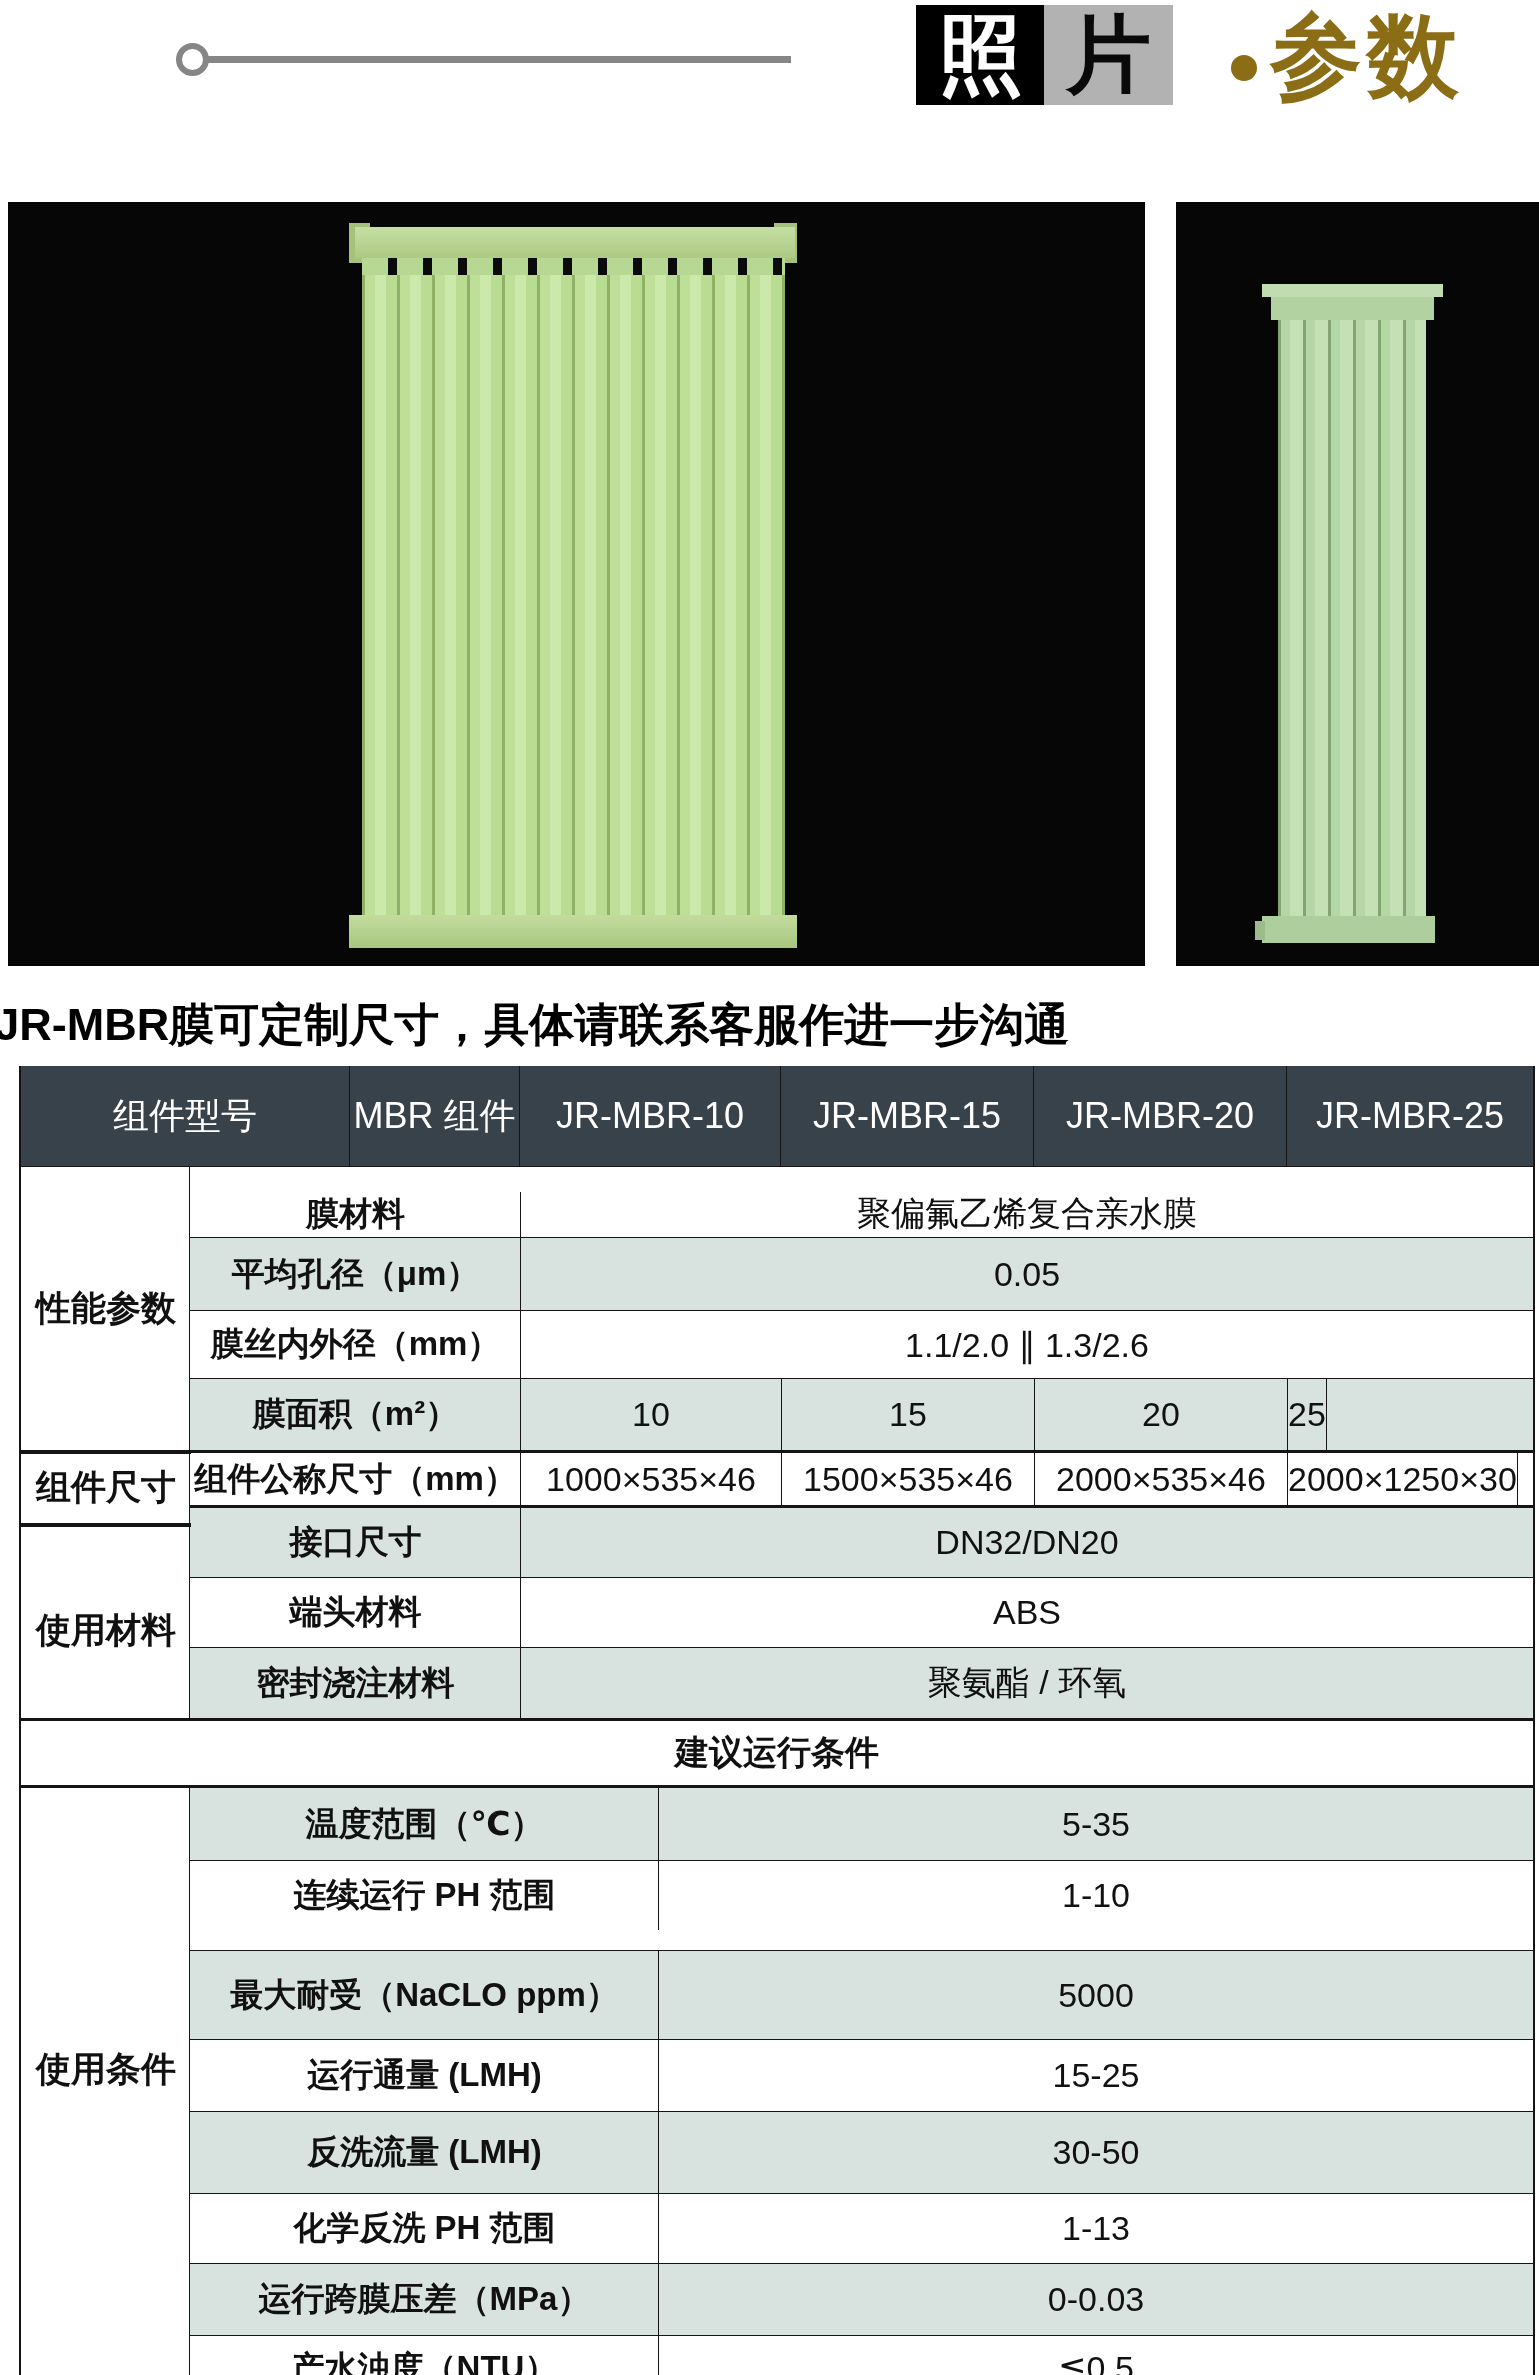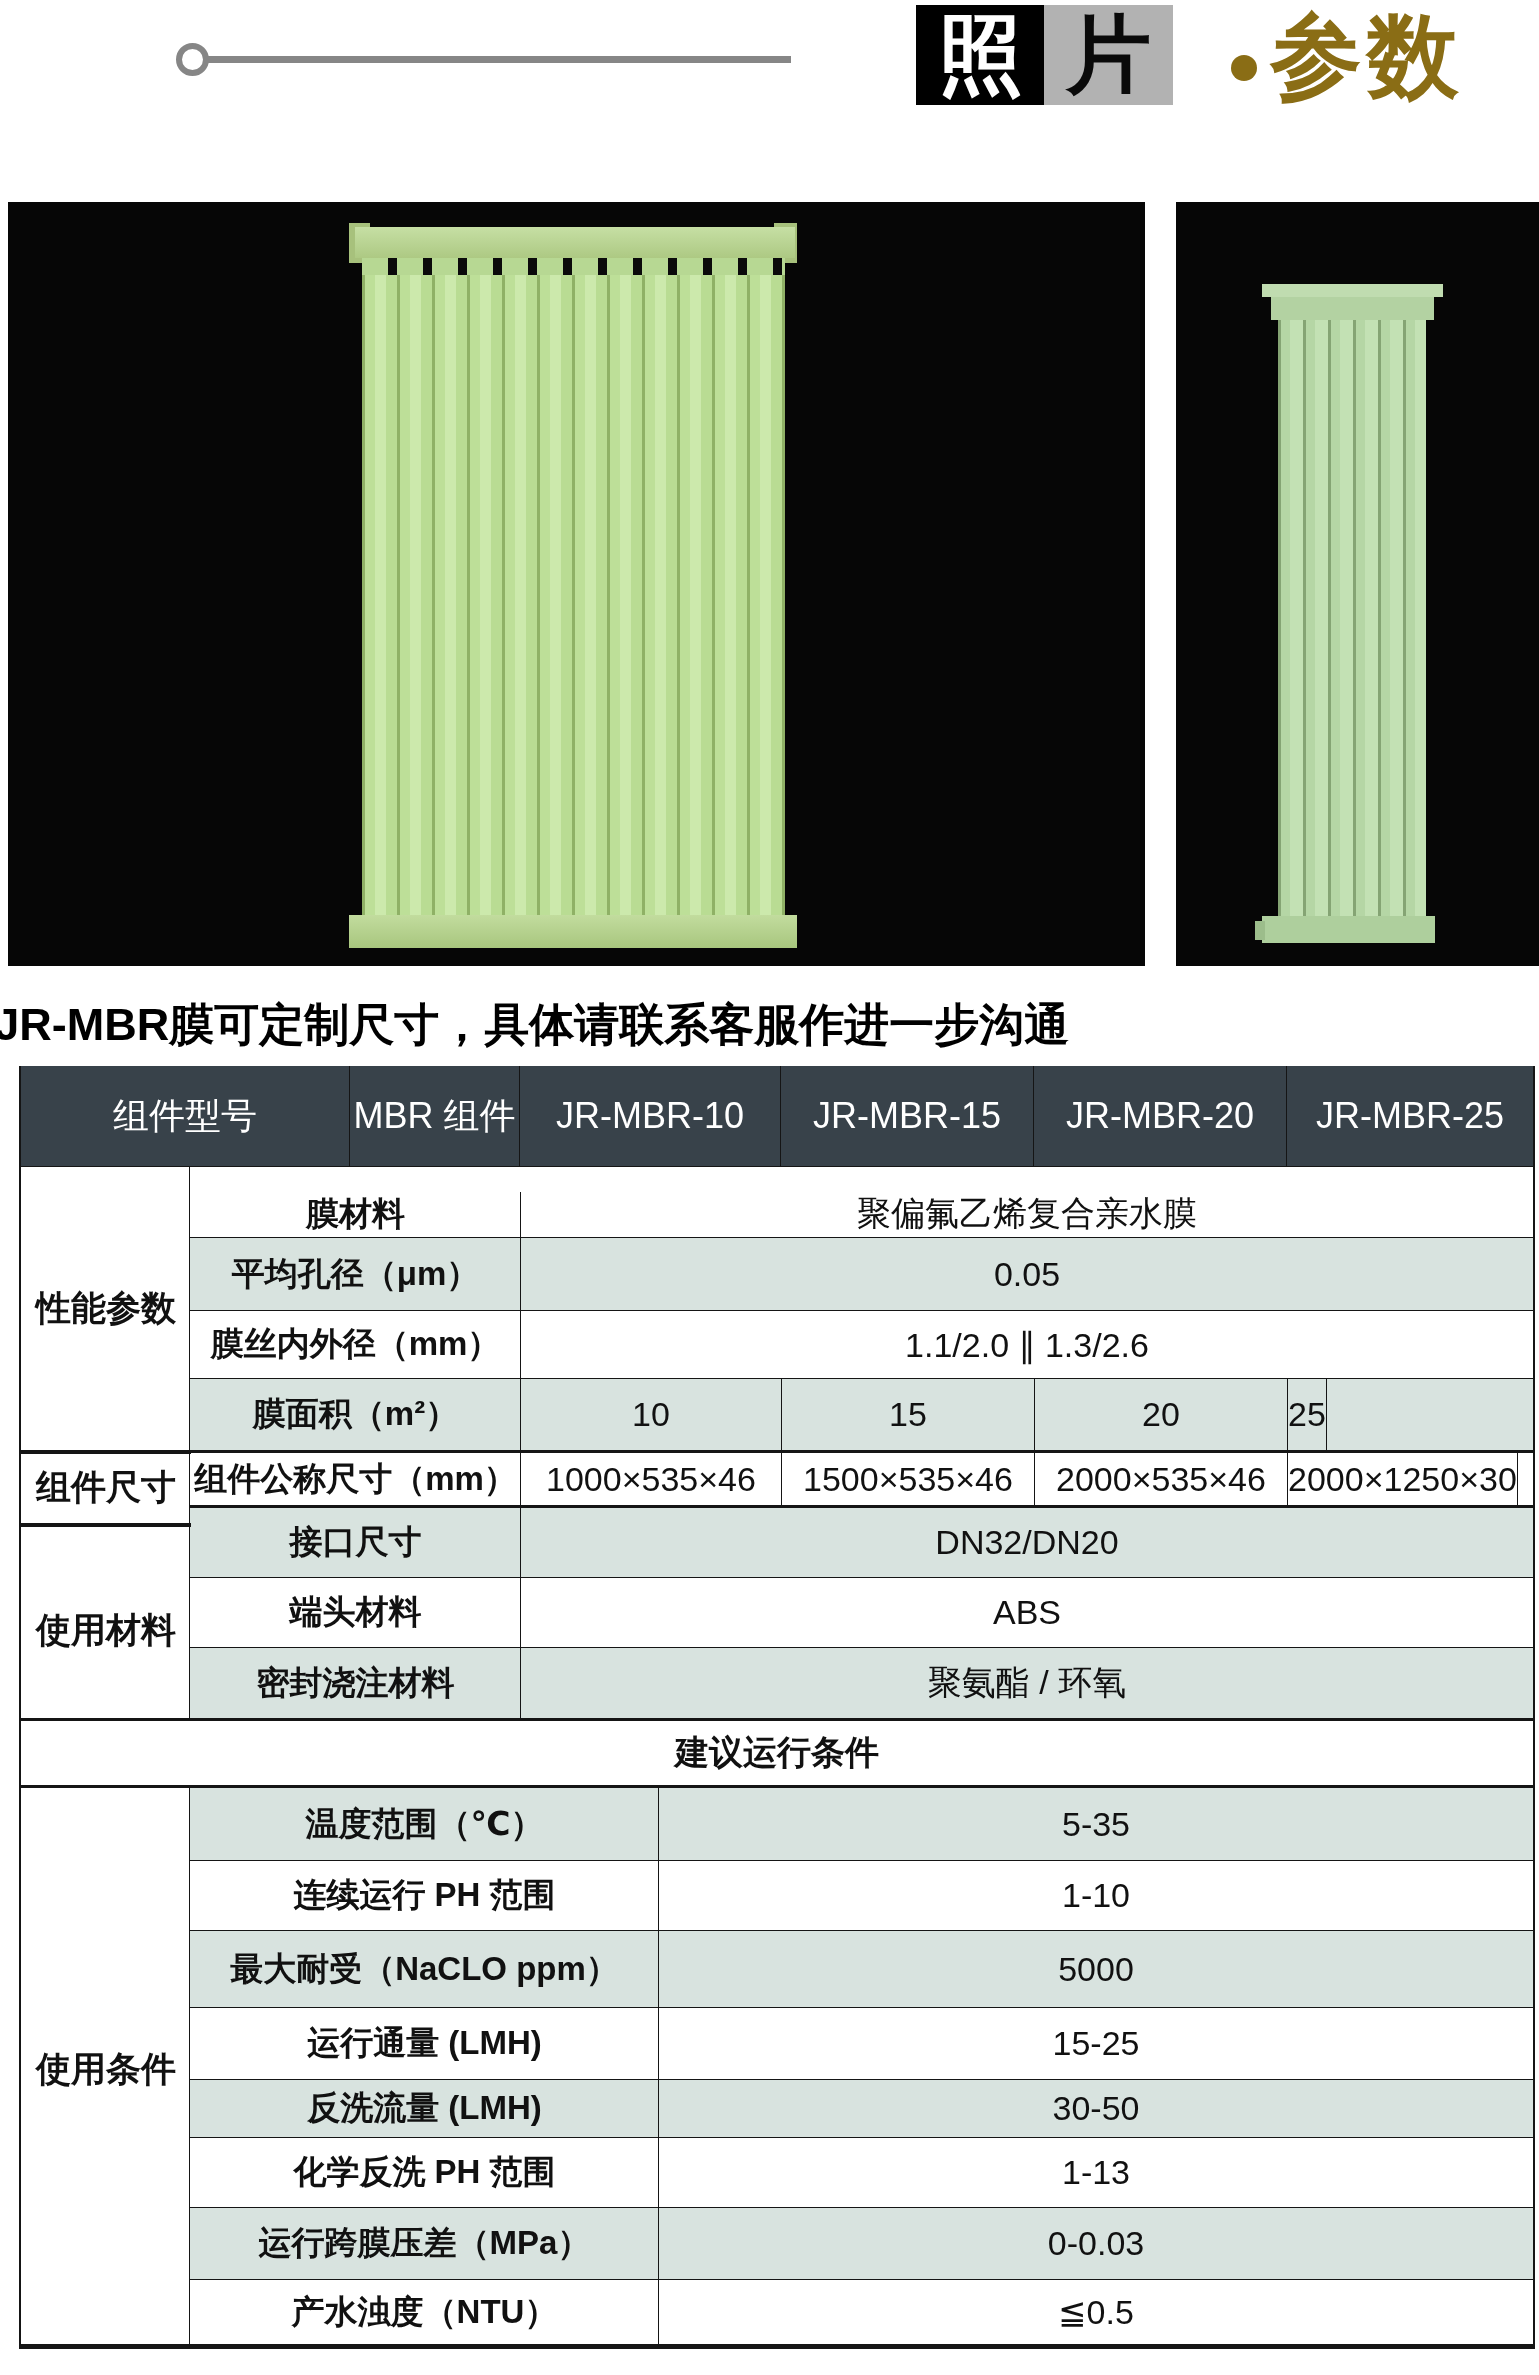--- a/index.html
+++ b/index.html
@@ -184,31 +184,31 @@
       <div class="trow green first" style="height:72px;">
         <div class="spacer"></div>
         <div class="lbl">温度范围（℃）</div>
         <div class="val">5-35</div>
       </div>
       <div class="trow" style="height:70px;">
         <div class="spacer"></div>
         <div class="lbl">连续运行 PH 范围</div>
         <div class="val">1-10</div>
       </div>
-      <div class="trow green" style="height:77px;">
+      <div class="trow green" style="height:89px;margin-top:20px;">
         <div class="spacer"></div>
         <div class="lbl">最大耐受（NaCLO ppm）</div>
         <div class="val">5000</div>
       </div>
       <div class="trow" style="height:72px;">
         <div class="spacer"></div>
         <div class="lbl">运行通量 (LMH)</div>
         <div class="val">15-25</div>
       </div>
-      <div class="trow green" style="height:58px;">
+      <div class="trow green" style="height:82px;">
         <div class="spacer"></div>
         <div class="lbl">反洗流量 (LMH)</div>
         <div class="val">30-50</div>
       </div>
       <div class="trow" style="height:70px;">
         <div class="spacer"></div>
         <div class="lbl">化学反洗 PH 范围</div>
         <div class="val">1-13</div>
       </div>
       <div class="trow green" style="height:72px;">

